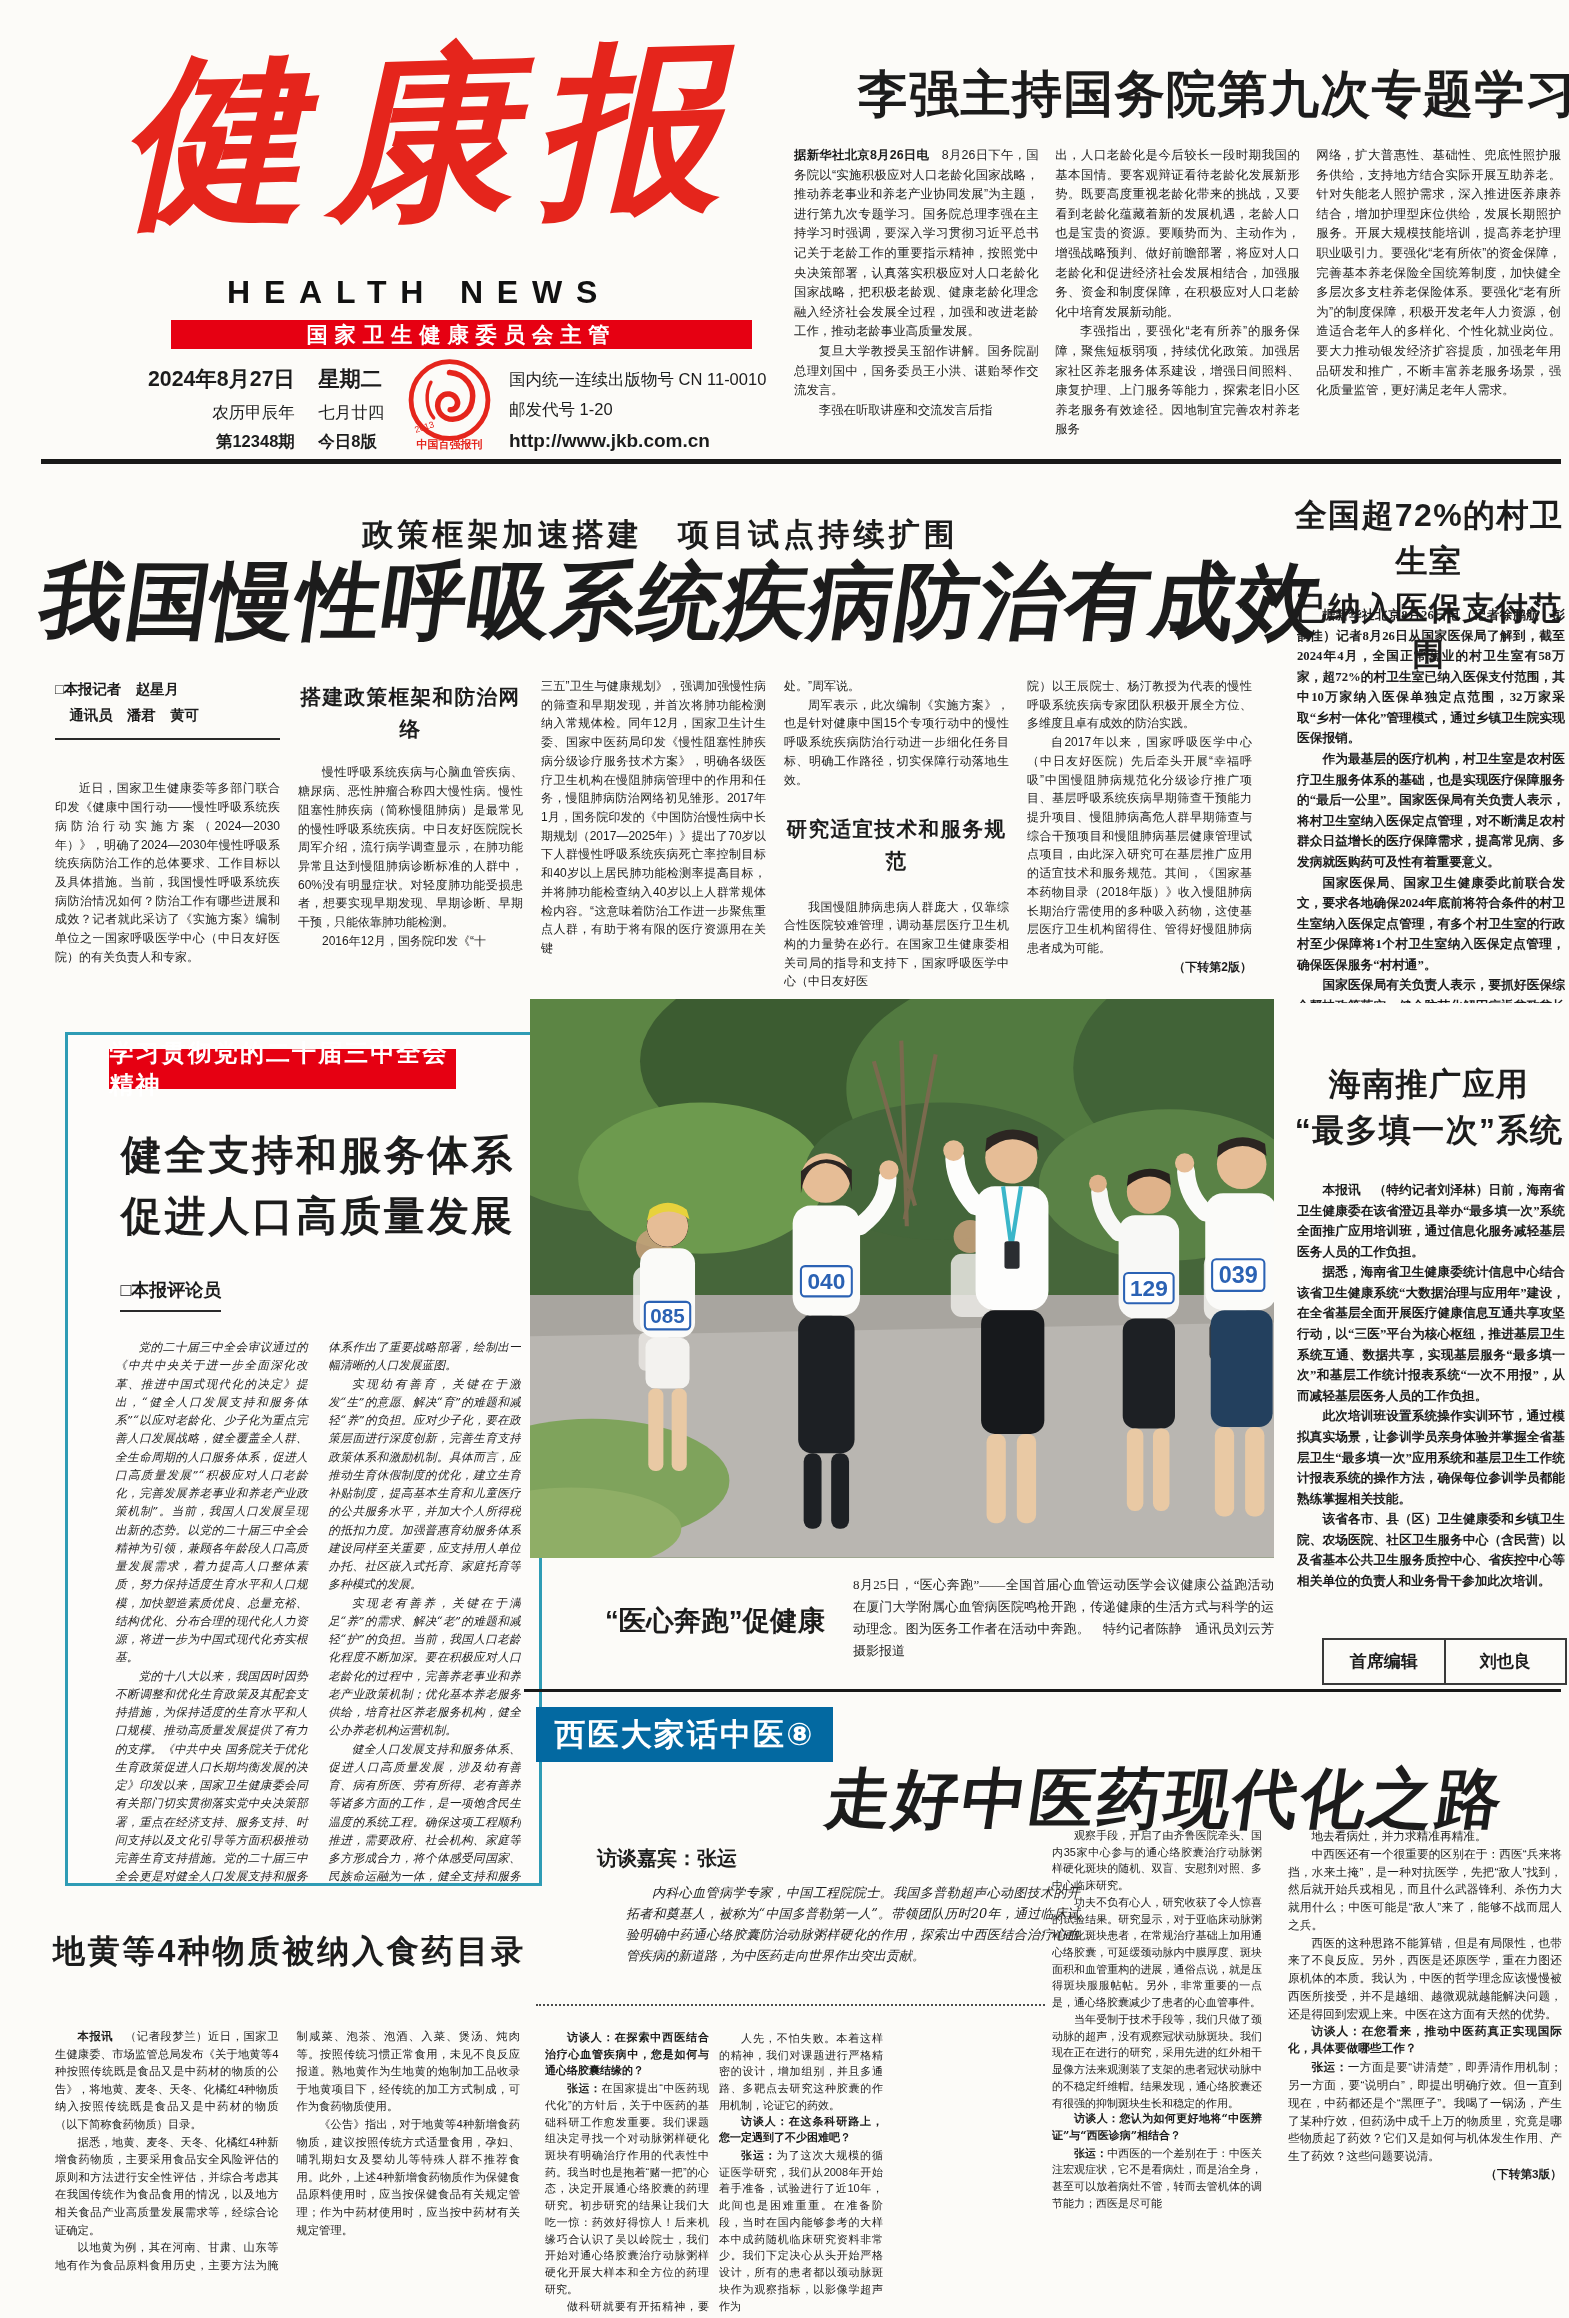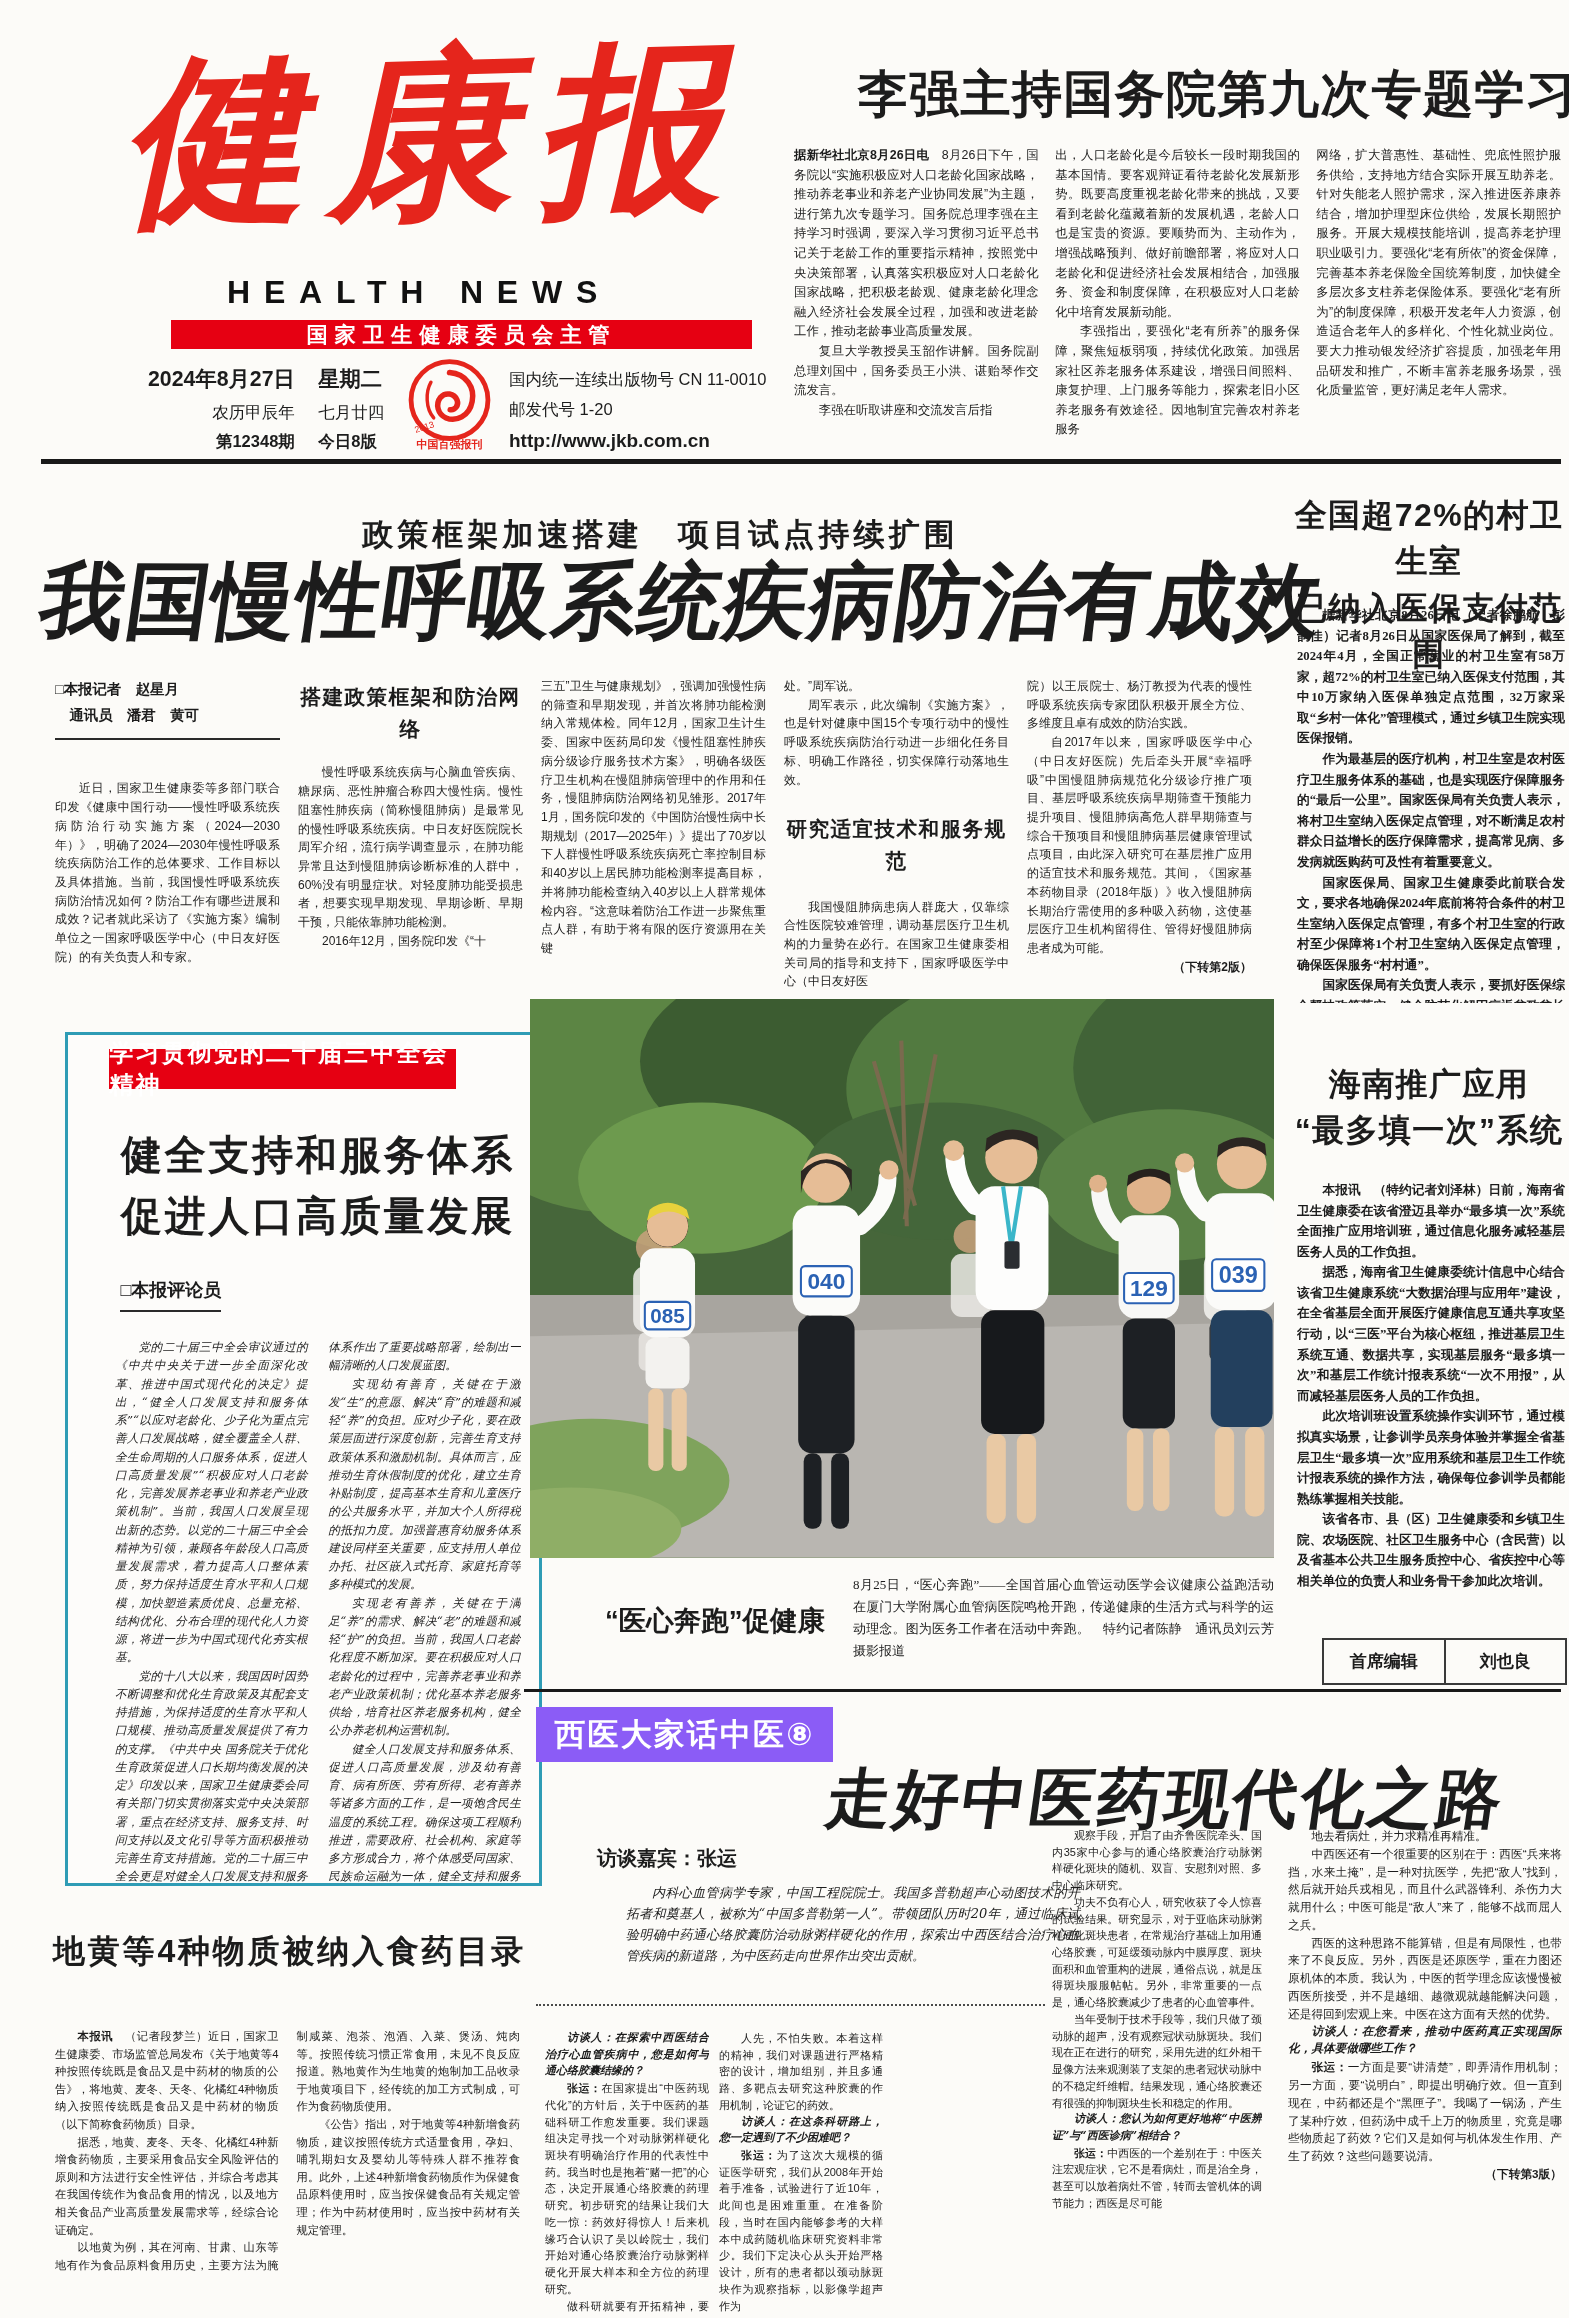--- a/index.html
+++ b/index.html
@@ -54,31 +54,31 @@
   .photo-frame{overflow:hidden;background:#51713b;}
   .cap-label{font-size:27.5px;font-weight:bold;white-space:nowrap;}
   .cap-text{font-family:"Liberation Serif","DejaVu Serif",serif;font-size:13px;line-height:1.7;text-align:justify;}
   .editor-box{border:2.1px solid #3a3a3a;display:flex;font-size:17px;font-weight:bold;}
   .editor-box .cell{flex:1;display:flex;align-items:center;justify-content:center;}
   .editor-box .cell:first-child{border-right:2.1px solid #3a3a3a;}
   
   .dh-hl{font-size:32px;font-weight:900;text-align:center;letter-spacing:2.8px;white-space:nowrap;}
   .dh-body{columns:2;column-gap:18px;font-size:11.3px;line-height:1.56;text-align:justify;overflow:hidden;}
   .dh-body p{text-indent:2em;}
-  .int-label{background:#8b5cf6;color:#fff;font-size:31px;font-weight:bold;letter-spacing:2.1px;
+  .int-label{background:#0369a1;color:#fff;font-size:31px;font-weight:bold;letter-spacing:2.1px;
              display:flex;align-items:center;justify-content:center;}
   .int-hl{font-size:65px;font-weight:900;letter-spacing:2.8px;transform:skewX(-8deg);white-space:nowrap;}
   .int-guest{font-size:20px;font-weight:bold;}
   .int-intro{font-family:"DejaVu Serif","Liberation Serif",serif;font-style:italic;font-size:13px;
              line-height:1.62;text-align:justify;}
   .int-intro p{text-indent:2em;}
   .dotted{border-bottom:2.8px dotted #4a4a4a;}
   .qa{font-size:11px;line-height:1.52;text-align:justify;overflow:hidden;}
   .qa p{text-indent:2em;}
-  .qa p.q{font-family:"DejaVu Serif","Liberation Serif",serif;font-style:italic;font-weight:bold;}
+  .qa p.q{font-family:"DejaVu Serif","Liberation Serif",serif;font-weight:bold;}
   .qa b{font-weight:bold;}
 </style>
 </head>
 <body>
 
 <div class="page">
 
   <div class="abs brand" style="left:120px;top:41px;">健康报</div>
   <div class="abs brand-en" style="left:227px;top:274px;text-align:center;">HEALTH NEWS</div>
   <div class="abs sup-bar" style="left:171px;top:320px;width:581px;height:29px;">国家卫生健康委员会主管</div>

